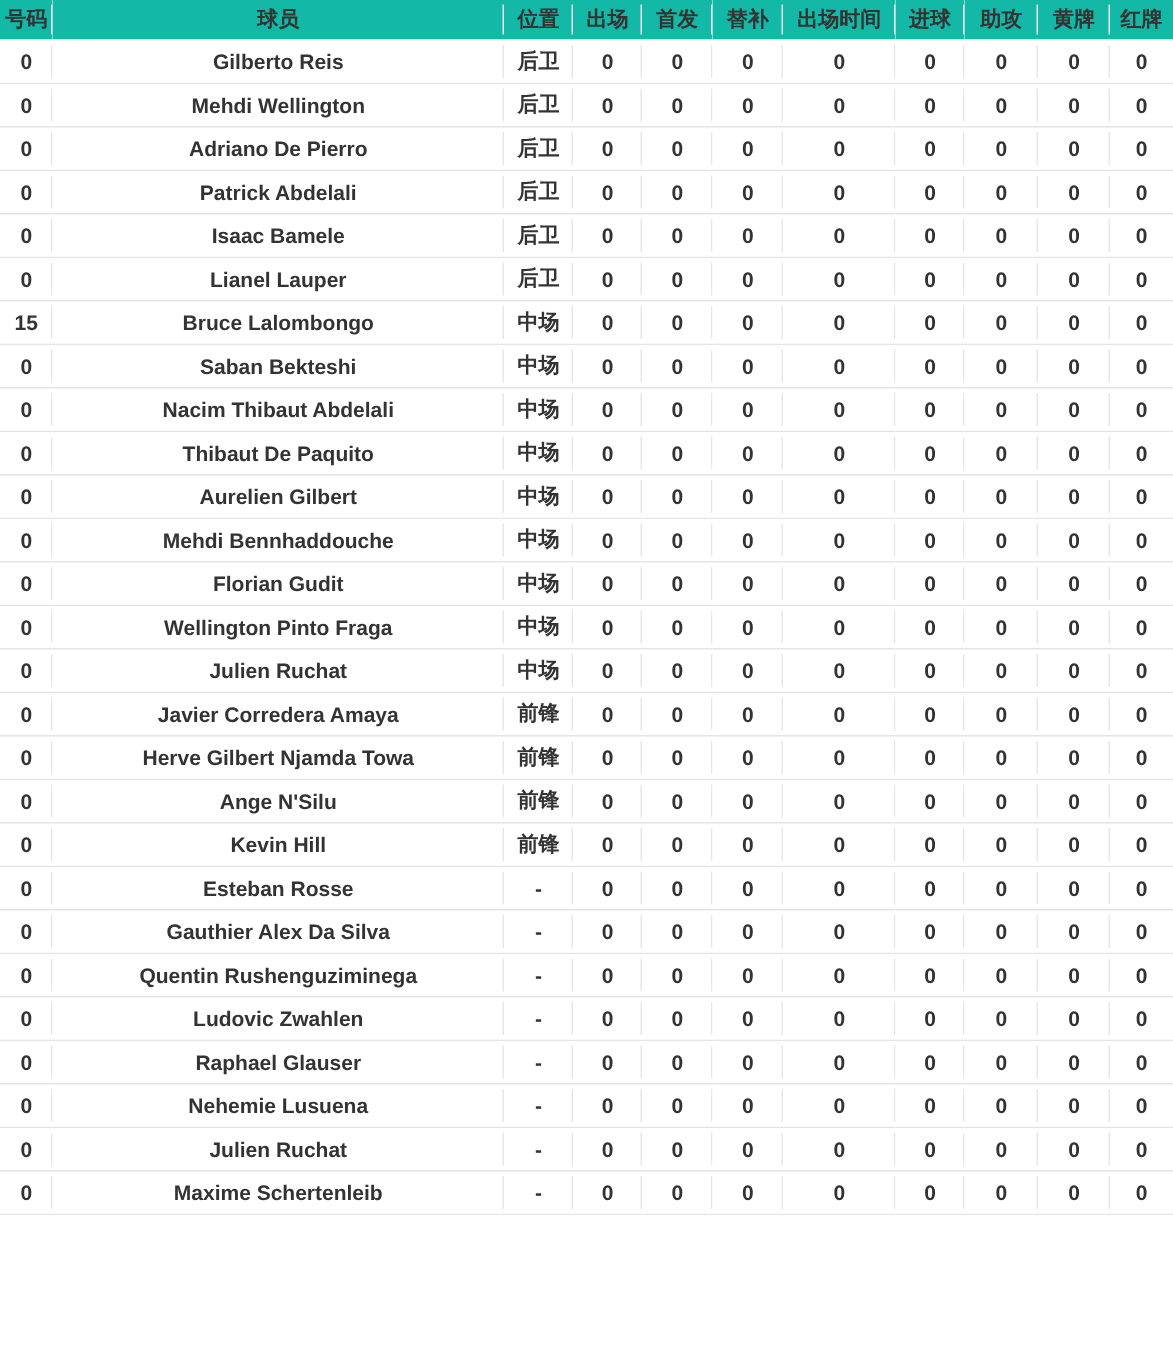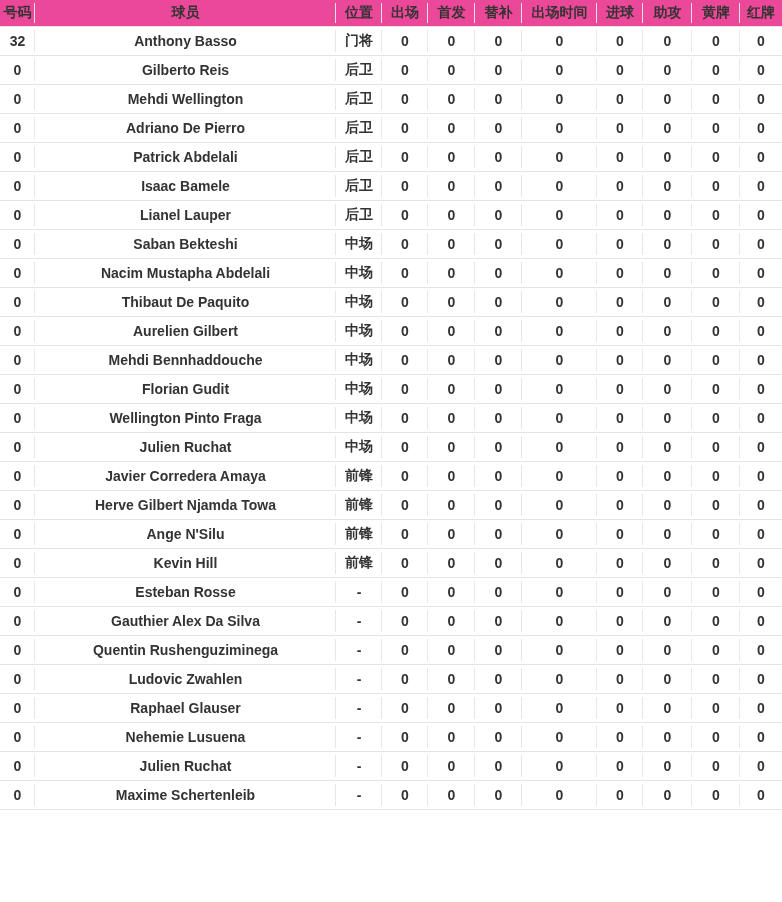--- a/index.html
+++ b/index.html
@@ -40,21 +40,21 @@
     font-weight: 700;
     color: #333333;
     white-space: nowrap;
     overflow: hidden;
     position: relative;
     border-bottom: 1px solid #e4e4e4;
     box-sizing: border-box;
   }
   th {
     height: 26px;
-    background: #ec4899;
+    background: #14b8a6;
   }
   td {
     height: 29px;
     background: #ffffff;
   }
   
   th:not(:last-child)::after,
   td:not(:last-child)::after {
     content: "";
     position: absolute;
@@ -92,33 +92,20 @@
         <th>首发</th>
         <th>替补</th>
         <th>出场时间</th>
         <th>进球</th>
         <th>助攻</th>
         <th>黄牌</th>
         <th>红牌</th>
       </tr>
     </thead>
     <tbody id="roster-body">
-  <tr>
-    <td>32</td>
-    <td>Anthony Basso</td>
-    <td>门将</td>
-    <td>0</td>
-    <td>0</td>
-    <td>0</td>
-    <td>0</td>
-    <td>0</td>
-    <td>0</td>
-    <td>0</td>
-    <td>0</td>
-  </tr>
 
   <tr>
     <td>0</td>
     <td>Gilberto Reis</td>
     <td>后卫</td>
     <td>0</td>
     <td>0</td>
     <td>0</td>
     <td>0</td>
     <td>0</td>
@@ -192,38 +179,51 @@
     <td>0</td>
     <td>0</td>
     <td>0</td>
     <td>0</td>
     <td>0</td>
     <td>0</td>
     <td>0</td>
   </tr>
 
 
+  <tr>
+    <td>15</td>
+    <td>Bruce Lalombongo</td>
+    <td>中场</td>
+    <td>0</td>
+    <td>0</td>
+    <td>0</td>
+    <td>0</td>
+    <td>0</td>
+    <td>0</td>
+    <td>0</td>
+    <td>0</td>
+  </tr>
 
   <tr>
     <td>0</td>
     <td>Saban Bekteshi</td>
     <td>中场</td>
     <td>0</td>
     <td>0</td>
     <td>0</td>
     <td>0</td>
     <td>0</td>
     <td>0</td>
     <td>0</td>
     <td>0</td>
   </tr>
 
   <tr>
     <td>0</td>
-    <td>Nacim Mustapha Abdelali</td>
+    <td>Nacim Thibaut Abdelali</td>
     <td>中场</td>
     <td>0</td>
     <td>0</td>
     <td>0</td>
     <td>0</td>
     <td>0</td>
     <td>0</td>
     <td>0</td>
     <td>0</td>
   </tr>

